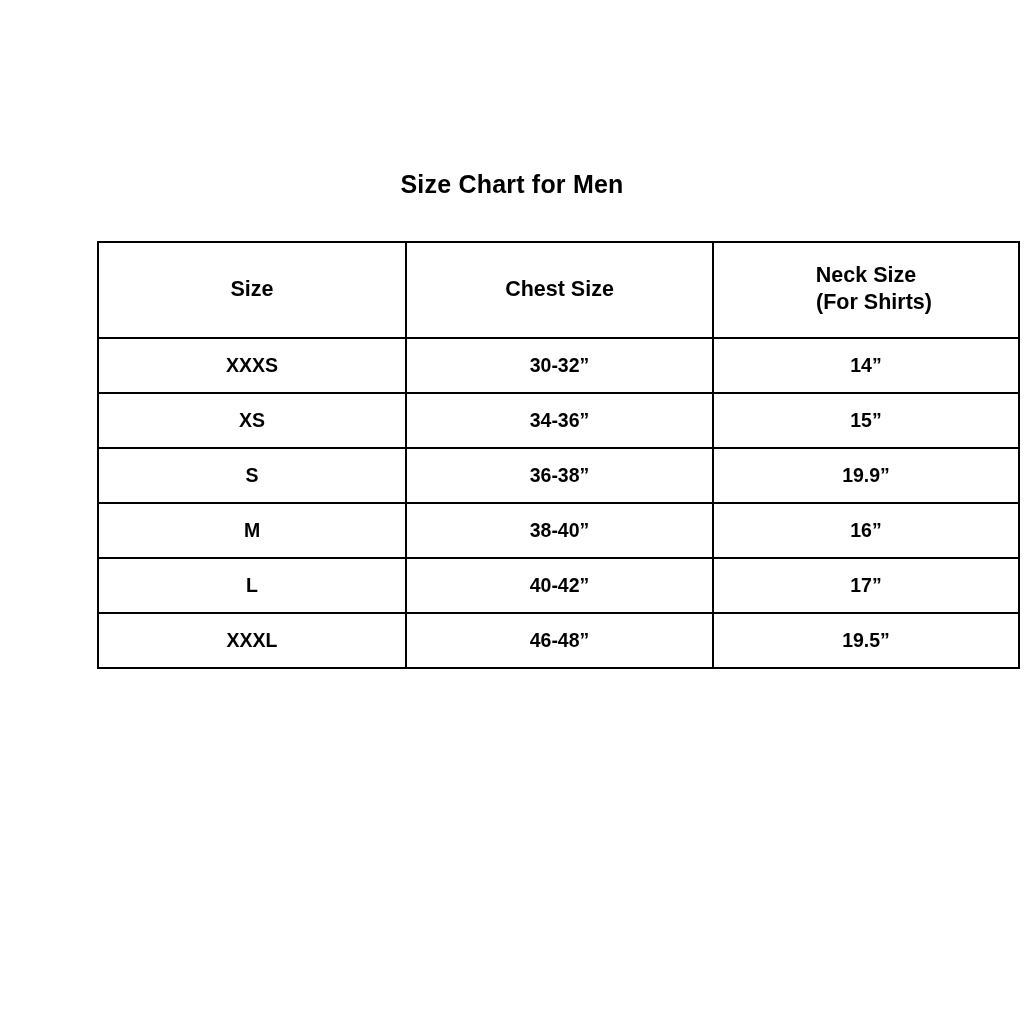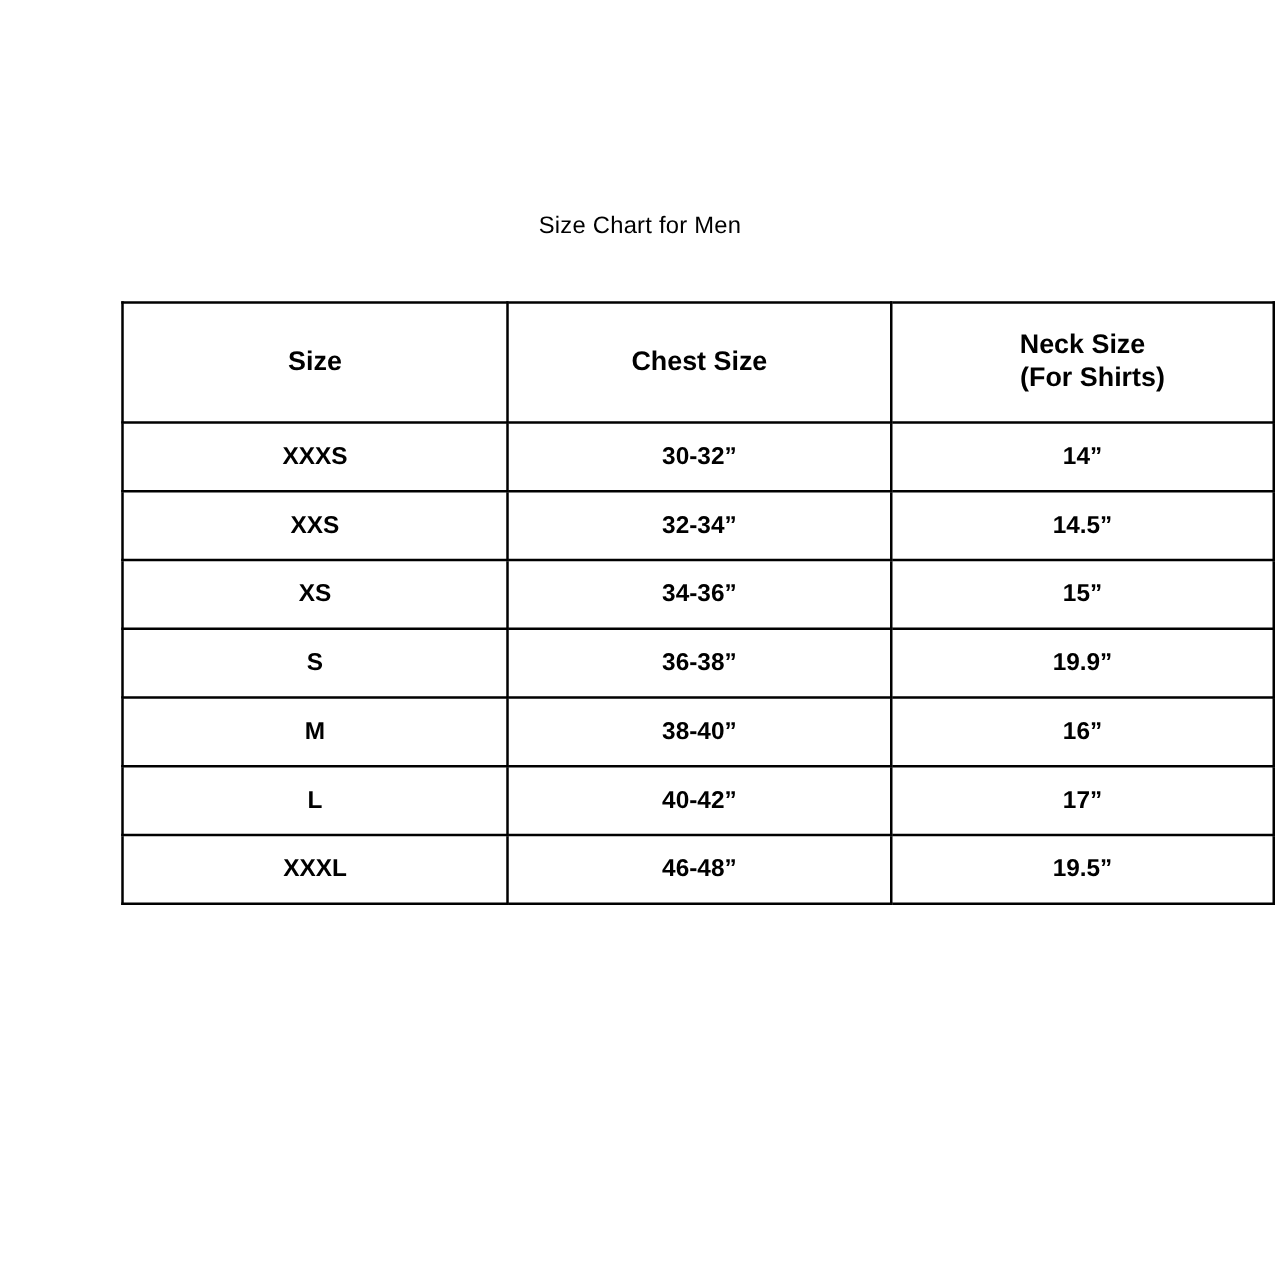--- a/index.html
+++ b/index.html
@@ -19,22 +19,22 @@
     width: 1024px;
     height: 1024px;
     position: relative;
   }
   .title {
     position: absolute;
     top: 170px;
     left: 0;
     width: 1024px;
     text-align: center;
-    font-size: 19px;
-    font-weight: normal;
+    font-size: 25px;
+    font-weight: bold;
     letter-spacing: 0.2px;
     color: #000000;
   }
   .table-wrap {
     position: absolute;
     left: 51px;
     top: 241px;
     width: 921px;
   }
   table.size-chart {
@@ -111,31 +111,20 @@
             </td>
           <td>
               <span class="cell-inner">30-32”</span>
             </td>
           <td>
               <span class="cell-inner">14”</span>
             </td>
         </tr>
         <tr>
           <td>
-              <span class="cell-inner">XXS</span>
-            </td>
-          <td>
-              <span class="cell-inner">32-34”</span>
-            </td>
-          <td>
-              <span class="cell-inner">14.5”</span>
-            </td>
-        </tr>
-        <tr>
-          <td>
               <span class="cell-inner">XS</span>
             </td>
           <td>
               <span class="cell-inner">34-36”</span>
             </td>
           <td>
               <span class="cell-inner">15”</span>
             </td>
         </tr>
         <tr>

